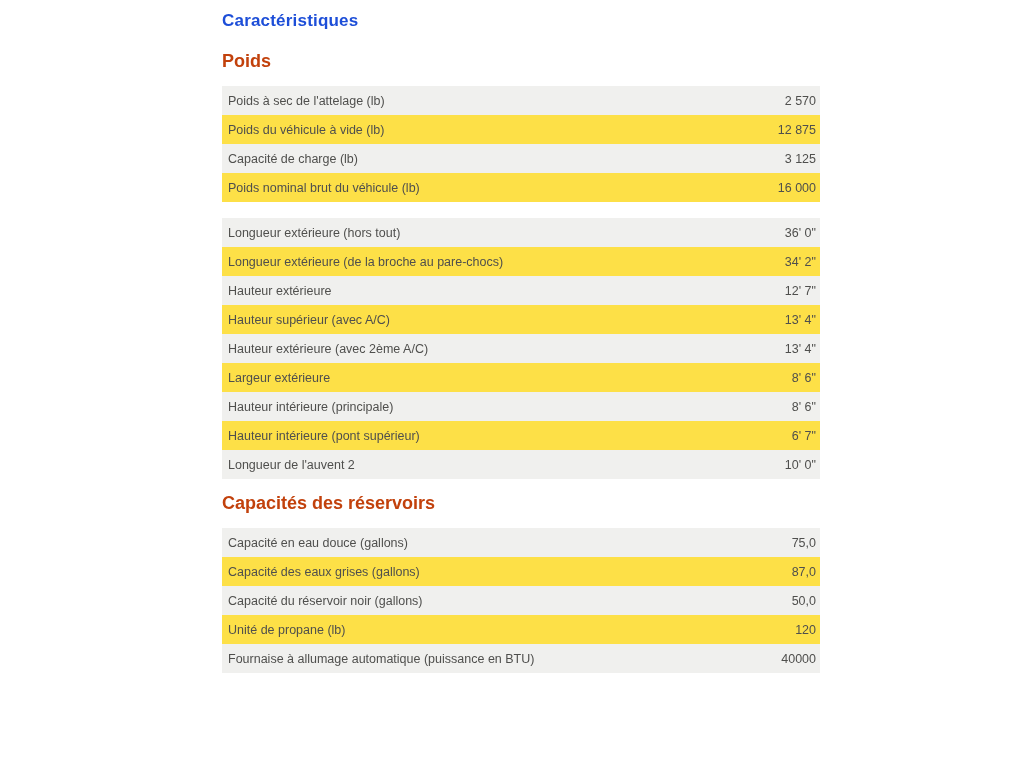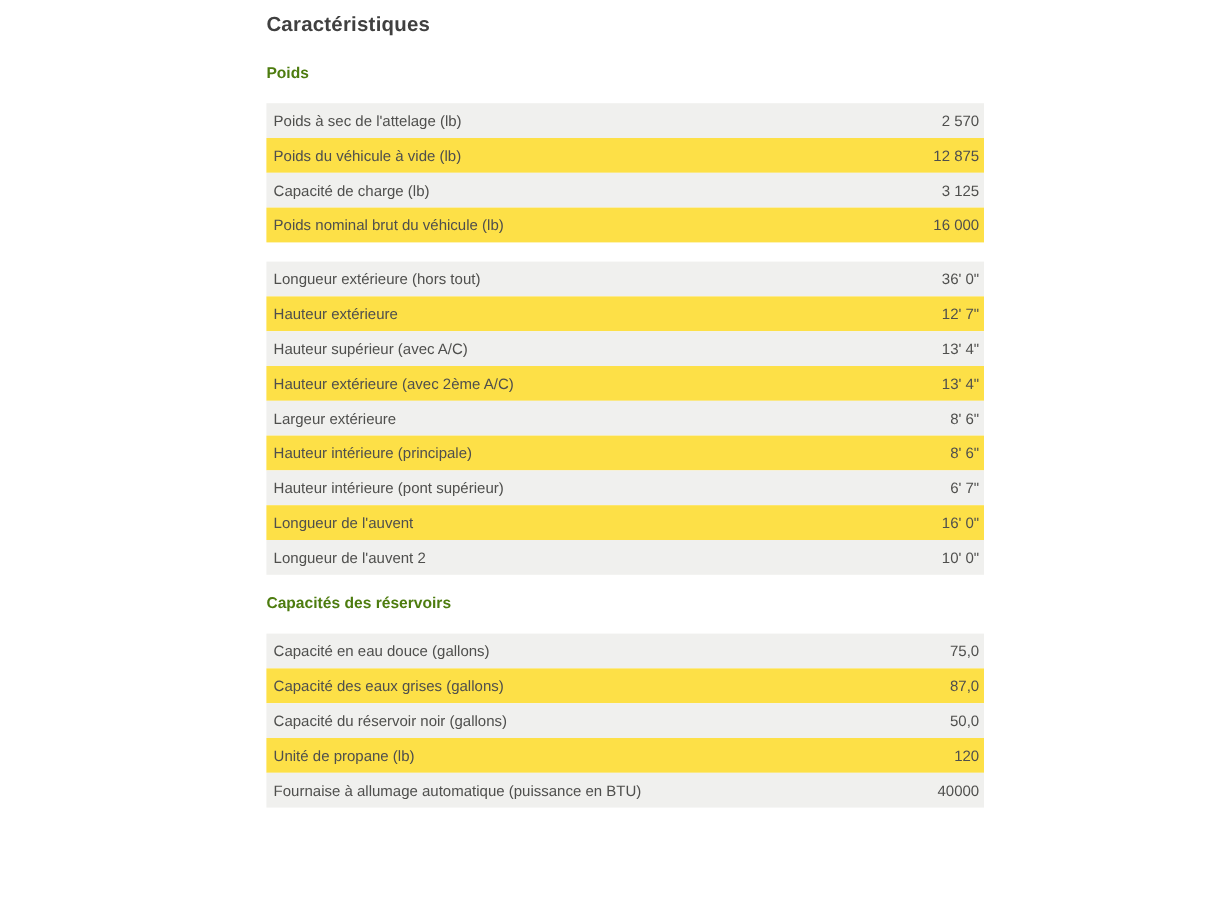--- a/index.html
+++ b/index.html
@@ -17,29 +17,29 @@
   }
   .content {
     margin-left: 222px;
     width: 598px;
     padding-top: 10px;
   }
   .page-title {
     font-size: 17px;
     line-height: 22px;
     font-weight: bold;
-    color: #404040;
+    color: #1d4ed8;
     letter-spacing: 0.2px;
     margin: 0 0 21px 0;
   }
   .section-heading {
-    font-size: 13px;
+    font-size: 18px;
     line-height: 16px;
     font-weight: bold;
-    color: #4d7c0f;
+    color: #c2410c;
     margin: 12px 0 17px 0;
   }
   .spec-table {
     margin: 0 0 16px 0;
   }
   .spec-row {
     height: 29px;
     display: flex;
     align-items: center;
     justify-content: space-between;
@@ -91,20 +91,24 @@
       </div>
     </section>
 
     <section>
       <div class="spec-table">
         <div class="spec-row">
           <span class="spec-label">Longueur extérieure (hors tout)</span>
           <span class="spec-value">36' 0"</span>
         </div>
         <div class="spec-row">
+          <span class="spec-label">Longueur extérieure (de la broche au pare-chocs)</span>
+          <span class="spec-value">34' 2"</span>
+        </div>
+        <div class="spec-row">
           <span class="spec-label">Hauteur extérieure</span>
           <span class="spec-value">12' 7"</span>
         </div>
         <div class="spec-row">
           <span class="spec-label">Hauteur supérieur (avec A/C)</span>
           <span class="spec-value">13' 4"</span>
         </div>
         <div class="spec-row">
           <span class="spec-label">Hauteur extérieure (avec 2ème A/C)</span>
           <span class="spec-value">13' 4"</span>
@@ -113,24 +117,20 @@
           <span class="spec-label">Largeur extérieure</span>
           <span class="spec-value">8' 6"</span>
         </div>
         <div class="spec-row">
           <span class="spec-label">Hauteur intérieure (principale)</span>
           <span class="spec-value">8' 6"</span>
         </div>
         <div class="spec-row">
           <span class="spec-label">Hauteur intérieure (pont supérieur)</span>
           <span class="spec-value">6' 7"</span>
-        </div>
-        <div class="spec-row">
-          <span class="spec-label">Longueur de l'auvent</span>
-          <span class="spec-value">16' 0"</span>
         </div>
         <div class="spec-row">
           <span class="spec-label">Longueur de l'auvent 2</span>
           <span class="spec-value">10' 0"</span>
         </div>
       </div>
     </section>
 
     <section>
       <h2 class="section-heading">Capacités des réservoirs</h2>

